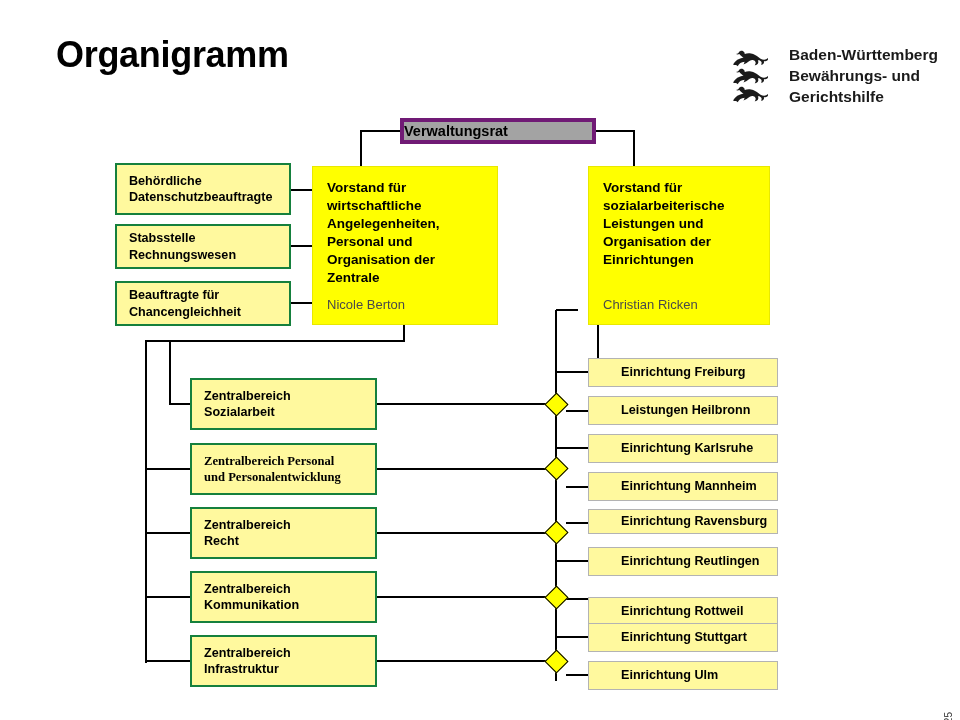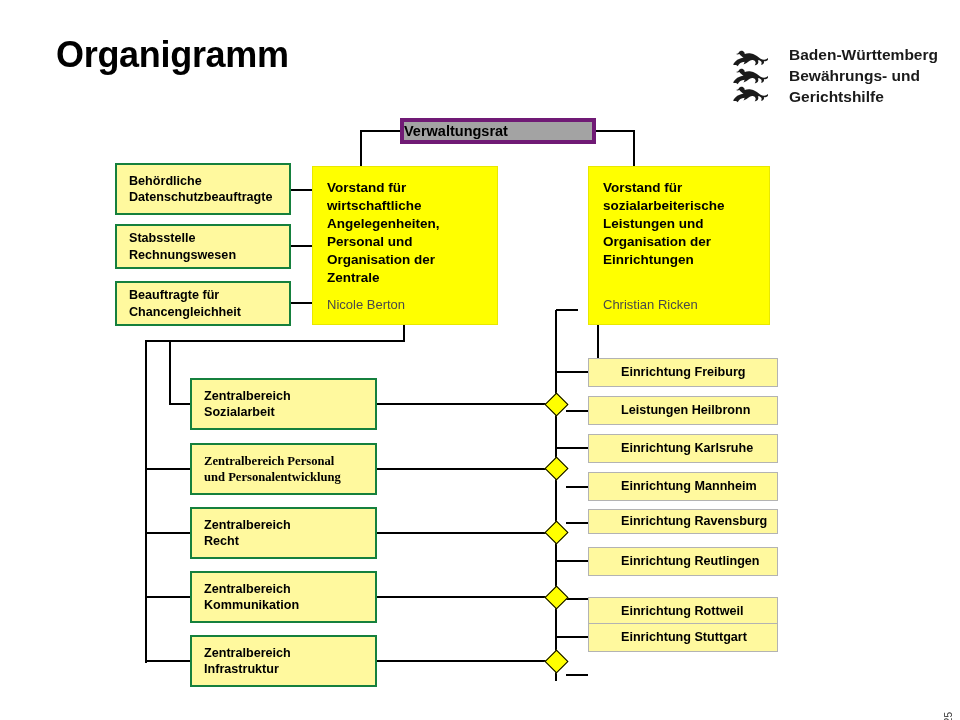--- a/index.html
+++ b/index.html
@@ -287,14 +287,17 @@
   </div>
   <div class="node unit" style="left:588px; top:547px; width:190px; height:29px;">
     <div class="ttl">Einrichtung Reutlingen</div>
   </div>
   <div class="node unit" style="left:588px; top:597px; width:190px; height:29px;">
     <div class="ttl">Einrichtung Rottweil</div>
   </div>
   <div class="node unit" style="left:588px; top:623px; width:190px; height:29px;">
     <div class="ttl">Einrichtung Stuttgart</div>
   </div>
+  <div class="node unit" style="left:588px; top:661px; width:190px; height:29px;">
+    <div class="ttl">Einrichtung Ulm</div>
+  </div>
 
 </div>
 
 </body></html>

